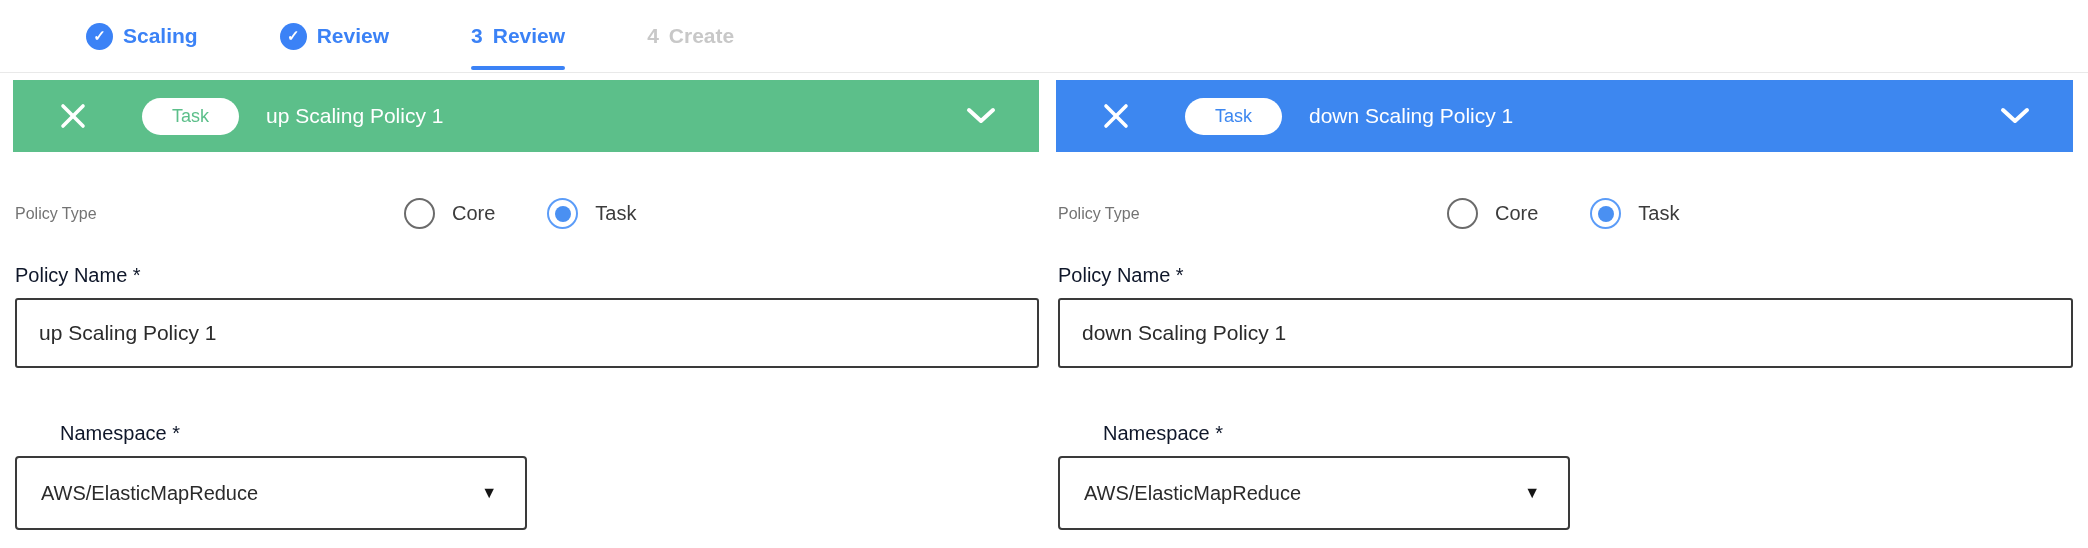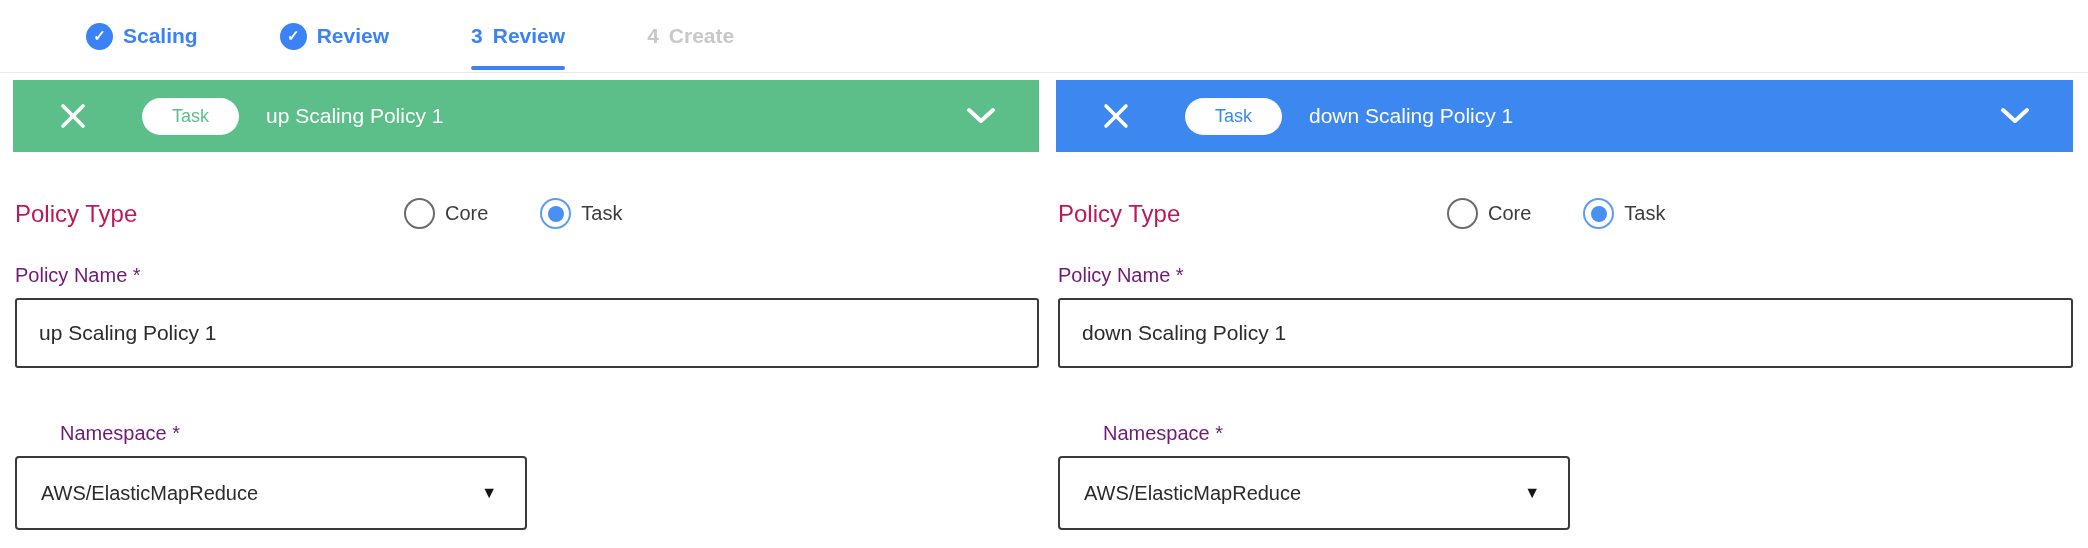--- a/index.html
+++ b/index.html
@@ -38,32 +38,32 @@
   .pill { margin-left:55px; min-width:97px; height:37px; padding:0 20px;
     border-radius:19px; background:#fff; display:flex; align-items:center;
     justify-content:center; font-size:18px; }
   .accent-green .pill { color:#5cbf8a; }
   .accent-blue  .pill { color:#3d87f0; }
   .bar-title { margin-left:27px; font-size:21px; font-weight:400; }
   .chevron { margin-left:auto; cursor:pointer; display:block; }
 
   
   .row-type { margin-top:46px; display:flex; align-items:center; padding-left:2px; }
-  .type-label { font-size:24px; color:#be185d; width:389px; }
+  .type-label { font-size:16px; color:#737373; width:389px; }
   .radio-group { display:flex; align-items:center; }
-  .radio-opt { display:flex; align-items:center; gap:10px; margin-right:52px; cursor:pointer; }
+  .radio-opt { display:flex; align-items:center; gap:17px; margin-right:52px; cursor:pointer; }
   .radio { width:31px; height:31px; border-radius:50%; border:2px solid #6b6b6b;
     background:#fff; display:flex; align-items:center; justify-content:center; }
   .radio.selected { border-color:#5b9cf8; }
   .radio.selected::after { content:""; width:16px; height:16px; border-radius:50%;
     background:#4a90f2; }
   .radio-label { font-size:20px; color:#3c3c3c; }
 
   .field-label { margin-top:34px; padding-left:2px; font-size:20px;
-    color:#701a75; line-height:24px; }
+    color:#0f172a; line-height:24px; }
   .field-label.ns { margin-top:53px;margin-left:45px; }
   .text-input { margin-top:11px; margin-left:2px; display:block;
     width:calc(100% - 2px); height:70px; border:2px solid #3a3a3a; border-radius:3px;
     padding:0 20px 0 22px; font-size:21px; color:#2b2b2b; background:#fff;
     font-family:"Liberation Sans", sans-serif; outline:none; }
   .select-box { margin-top:11px; margin-left:2px; width:512px; height:74px;
     border:2px solid #3a3a3a; border-radius:4px; background:#fff; cursor:pointer;
     display:flex; align-items:center; justify-content:space-between;
     padding:0 28px 0 24px; }
   .select-value { font-size:20px; color:#2b2b2b;text-align:center; }

